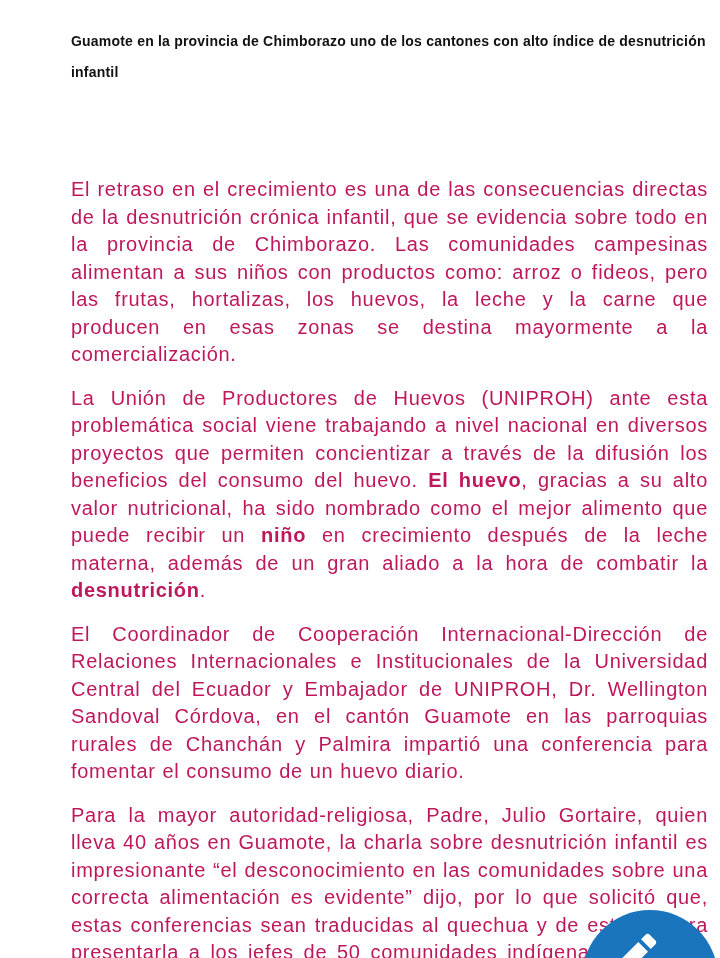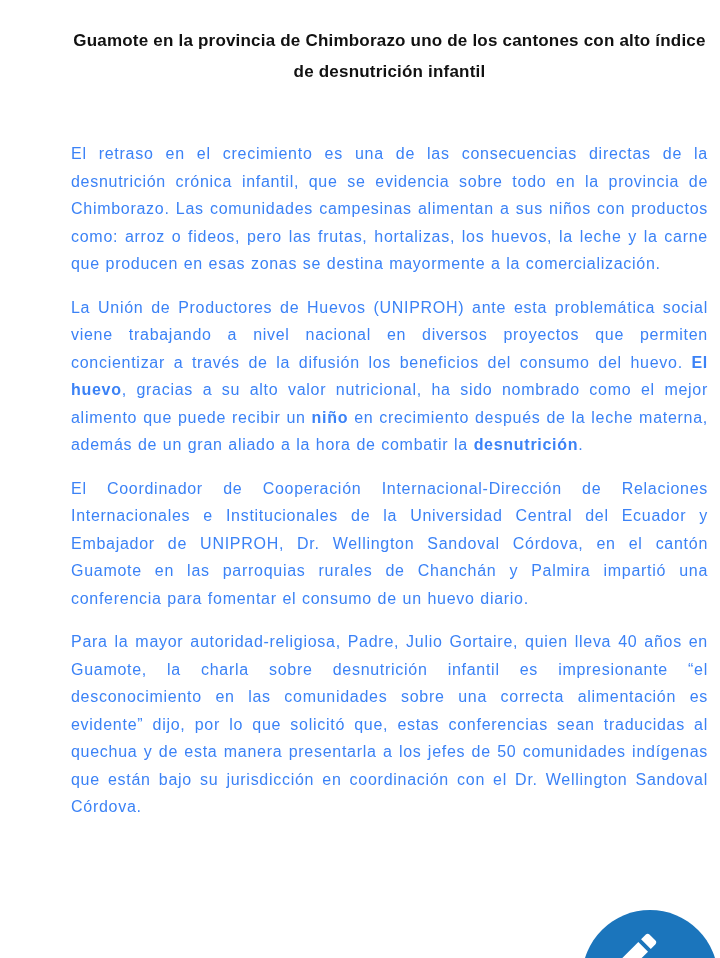--- a/index.html
+++ b/index.html
@@ -16,36 +16,36 @@
     font-family: "Liberation Sans", "DejaVu Sans", sans-serif;
   }
   .content {
     position: absolute;
     left: 71px;
     top: 0;
     width: 637px;
     color: #1f1f1f;
   }
   .doc-title {
-    margin: 26px 0 53px 0;
-    text-align: center;
-    font-size: 17px;
+    margin: 26px 0 89px 0;
+    text-align: left;
+    font-size: 14px;
     line-height: 30.5px;
     font-weight: 700;
     letter-spacing: 0.2px;
     color: #111111;
   }
   .para {
     margin: 0 0 16px 0;
     text-align: justify;
-    font-size: 16px;
+    font-size: 20px;
     line-height: 27.5px;
     letter-spacing: 0.72px;
     word-spacing: 0.5px;
-    color: #3b82f6;
+    color: #be185d;
   }
   .para:last-child { margin-bottom: 0; }
   .b { font-weight: 700; }
   .fab {
     position: absolute;
     left: 582px;
     top: 910px;
     width: 136px;
     height: 136px;
     border-radius: 50%;

